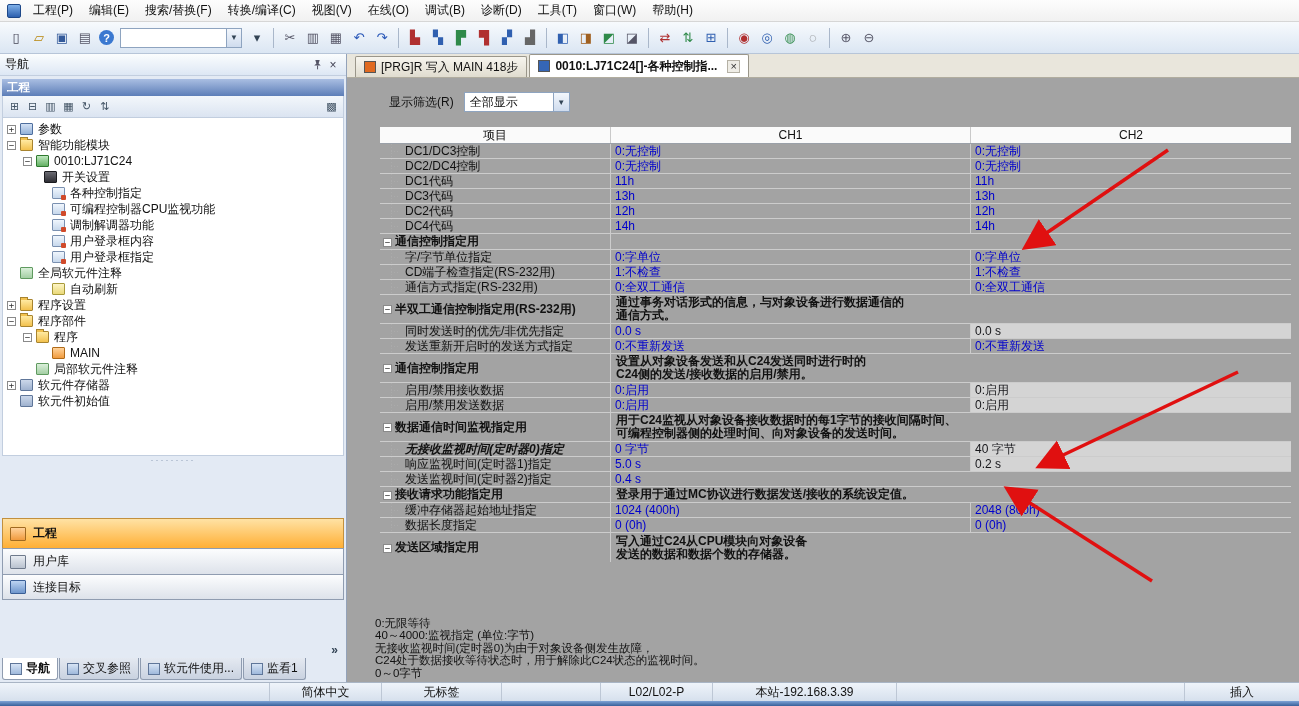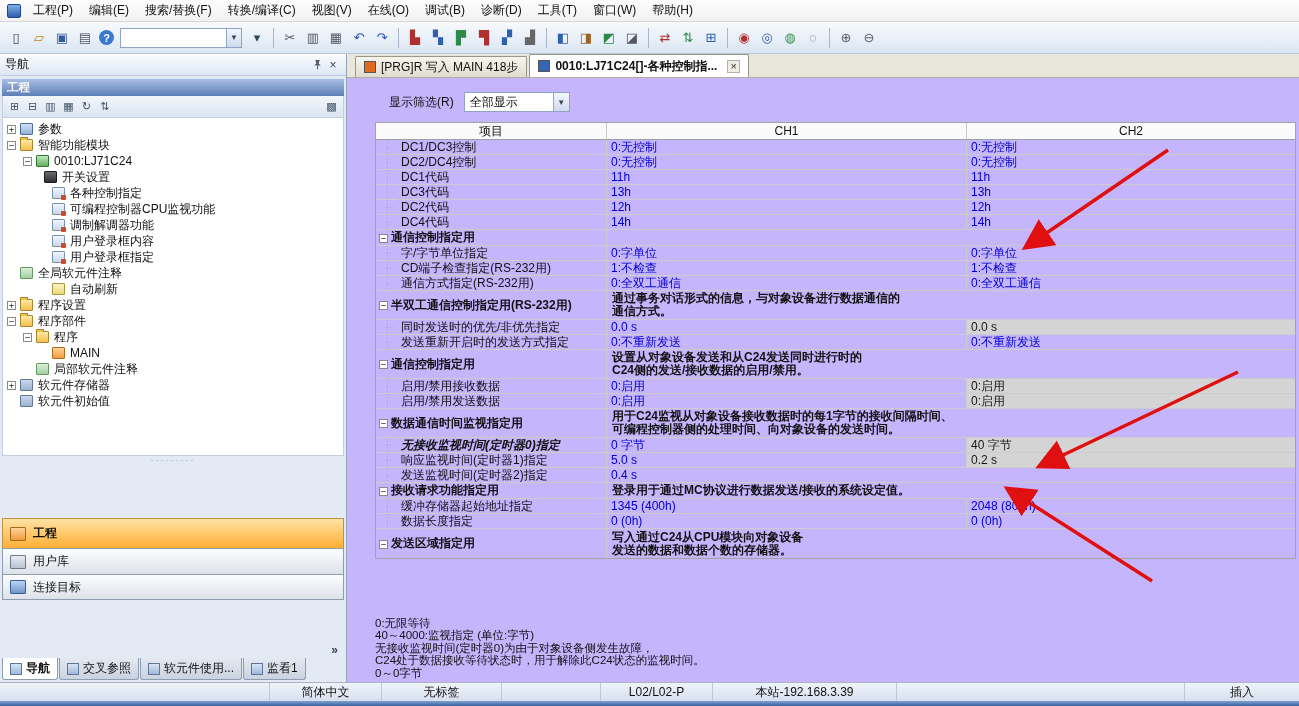--- a/index.html
+++ b/index.html
@@ -68,35 +68,35 @@
   .sb-ico.project { background:linear-gradient(#ffd29a,#f09b3e); border-color:#a06a20; }
   .sb-ico.userlib { background:linear-gradient(#e8ecf2,#b9c2cf); border-color:#6e7a8c; }
   .sb-ico.connect { background:linear-gradient(#bcd4f2,#6e96cc); border-color:#3a5f96; }
   .chevron-row { height:16px; flex:none; display:flex; justify-content:flex-end; align-items:center; padding-right:8px; color:#345; font-weight:bold; }
   .bottom-tabs { height:24px; flex:none; display:flex; align-items:flex-start; padding-left:2px; gap:1px; }
   .btab { height:22px; display:flex; align-items:center; gap:4px; padding:0 7px; border:1px solid #8f9cb0; border-top:none;
     border-radius:0 0 3px 3px; background:linear-gradient(#e4e9f1,#c9d2e0); white-space:nowrap; cursor:default; }
   .btab.active { background:#fff; font-weight:bold; }
   .btab-ico { width:12px; height:12px; border:1px solid #5f7699; background:linear-gradient(#d7e4f5,#9fb9dc); flex:none; }
   
-  .content { flex:1; display:flex; flex-direction:column; background:#c4b5fd; position:relative; min-width:0; }
+  .content { flex:1; display:flex; flex-direction:column; background:#a3a3a3; position:relative; min-width:0; }
   .doc-tabbar { height:24px; flex:none; background:#e9e6dc; border-bottom:1px solid #b1ad9f; display:flex; align-items:flex-end; padding-left:8px; gap:2px; }
   .doc-tab { height:21px; display:flex; align-items:center; gap:5px; padding:0 8px; border:1px solid #9a968a; border-bottom:none;
     border-radius:2px 2px 0 0; background:linear-gradient(#f7f5ee,#e0dccf); white-space:nowrap; cursor:default; }
   .doc-tab.active { height:23px; background:#fff; font-weight:bold; }
   .doc-tab-icon { width:12px; height:12px; border:1px solid #555; flex:none; }
   .doc-tab-close { margin-left:5px; font-weight:normal; color:#333; font-size:11px; padding:0 2px; border:1px solid #b5b1a5; background:#efede6; line-height:11px; }
   .doc-body { flex:1; position:relative; padding:12px 0 0 28px; overflow:hidden; }
   .filter-row { display:flex; align-items:center; gap:10px; margin:2px 0 10px 14px; height:20px; }
   .filter-select { width:106px; height:20px; background:#fff; border:1px solid #8ea4c0; display:flex; align-items:center; }
   .filter-select-val { flex:1; padding-left:5px; }
   .filter-select-arrow { width:16px; height:18px; background:linear-gradient(#f3f7fc,#cfdcee); border-left:1px solid #8ea4c0;
     font-size:8px; display:flex; align-items:center; justify-content:center; color:#345; }
   
-  .param-table { width:921px; border:1px solid #a3a3a3; border-bottom-width:1px; }
+  .param-table { width:921px; border:5px solid #a3a3a3; border-bottom-width:1px; }
   .thead { display:flex; height:17px; background:#fafafa; border-bottom:1px solid #9aa0a8; }
   .th { display:flex; align-items:center; justify-content:center; border-right:1px solid #c9c9c9; }
   .th:last-child { border-right:none; }
   .c-item { width:231px; flex:none; }
   .c-ch1 { width:360px; flex:none; }
   .c-ch2 { flex:1; }
   .trow { display:flex; border-bottom:1px solid #cccccc; min-height:15px; align-items:stretch; }
   .trow:last-child { border-bottom:none; }
   .tcell { border-right:1px solid #cccccc; display:flex; align-items:center; padding:0 4px; line-height:13px; overflow:hidden; white-space:nowrap; }
   .tcell.c-ch2, .tcell.c-desc { border-right:none; }
@@ -523,21 +523,21 @@
               <div class="tcell c-item">
                 <span class="tbl-expander">−</span>
                 <span class="sec-label">接收请求功能指定用</span>
               </div>
               <div class="tcell c-desc">登录用于通过MC协议进行数据发送/接收的系统设定值。</div>
             </div>
             <div class="trow item">
               <div class="tcell c-item">
                 <span>缓冲存储器起始地址指定</span>
               </div>
-              <div class="tcell c-ch1 val">1345 (400h)</div>
+              <div class="tcell c-ch1 val">1024 (400h)</div>
               <div class="tcell c-ch2 val">2048 (800h)</div>
             </div>
             <div class="trow item">
               <div class="tcell c-item">
                 <span>数据长度指定</span>
               </div>
               <div class="tcell c-ch1 val">0 (0h)</div>
               <div class="tcell c-ch2 val">0 (0h)</div>
             </div>
             <div class="trow section two">

